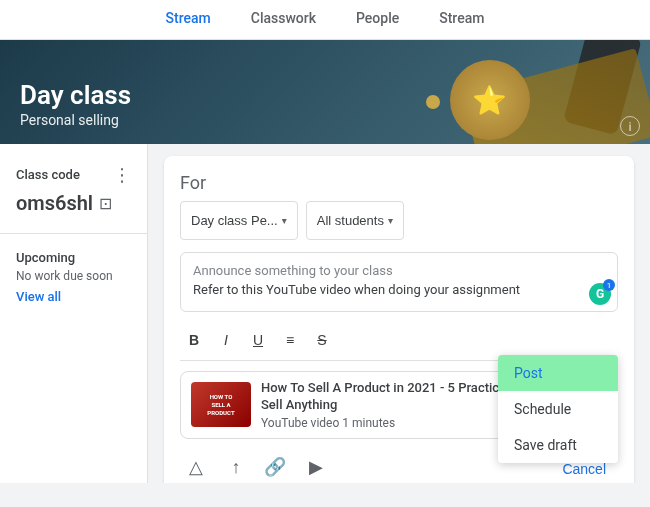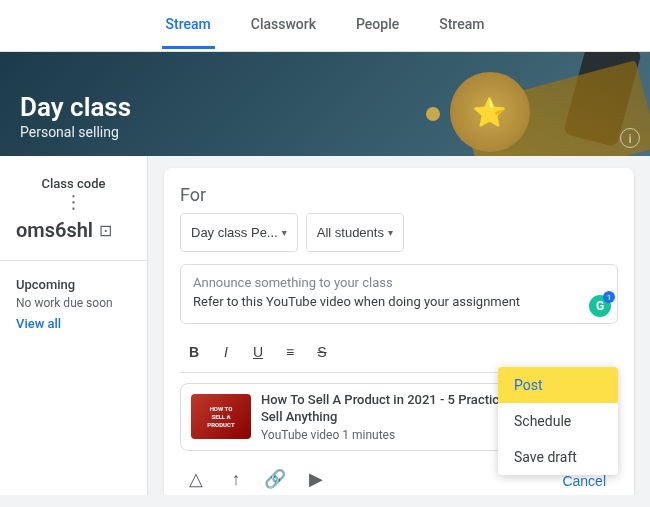--- a/index.html
+++ b/index.html
@@ -4,21 +4,21 @@
   <style>
     * { box-sizing: border-box; margin: 0; padding: 0; }
     body { font-family: 'Google Sans', Roboto, Arial, sans-serif; background: #f1f3f4; width: 650px; height: 507px; overflow: hidden; font-size: 14px; }
 
     
     .top-nav {
       background: #fff;
       display: flex;
       justify-content: center;
       align-items: center;
-      height: 52px;
+      height: 40px;
       border-bottom: 1px solid #e0e0e0;
       gap: 32px;
     }
     .nav-tab {
       font-size: 14px;
       color: #5f6368;
       padding: 14px 4px;
       cursor: pointer;
       border-bottom: 3px solid transparent;
       font-weight: 500;
@@ -110,21 +110,20 @@
       flex-shrink: 0;
     }
     .sidebar-section {
       padding: 8px 16px;
     }
     .sidebar-section-header {
       display: flex;
       align-items: center;
       justify-content: space-between;
       margin-bottom: 4px;
-      flex-direction: column;
     }
     .sidebar-label {
       font-size: 13px;
       color: #3c4043;
       font-weight: 500;
     }
     .sidebar-code {
       font-size: 20px;
       font-weight: 600;
       color: #3c4043;
@@ -339,21 +338,21 @@
       bottom: 36px;
       z-index: 10;
     }
     .dropdown-item {
       padding: 10px 16px;
       font-size: 14px;
       color: #3c4043;
       cursor: pointer;
     }
     .dropdown-item.active {
-      background: #fde047;
+      background: #86efac;
       color: #1a73e8;
     }
 
     .post-area {
       position: relative;
     }
 
     
     .grammarly-icon {
       width: 22px; height: 22px;

